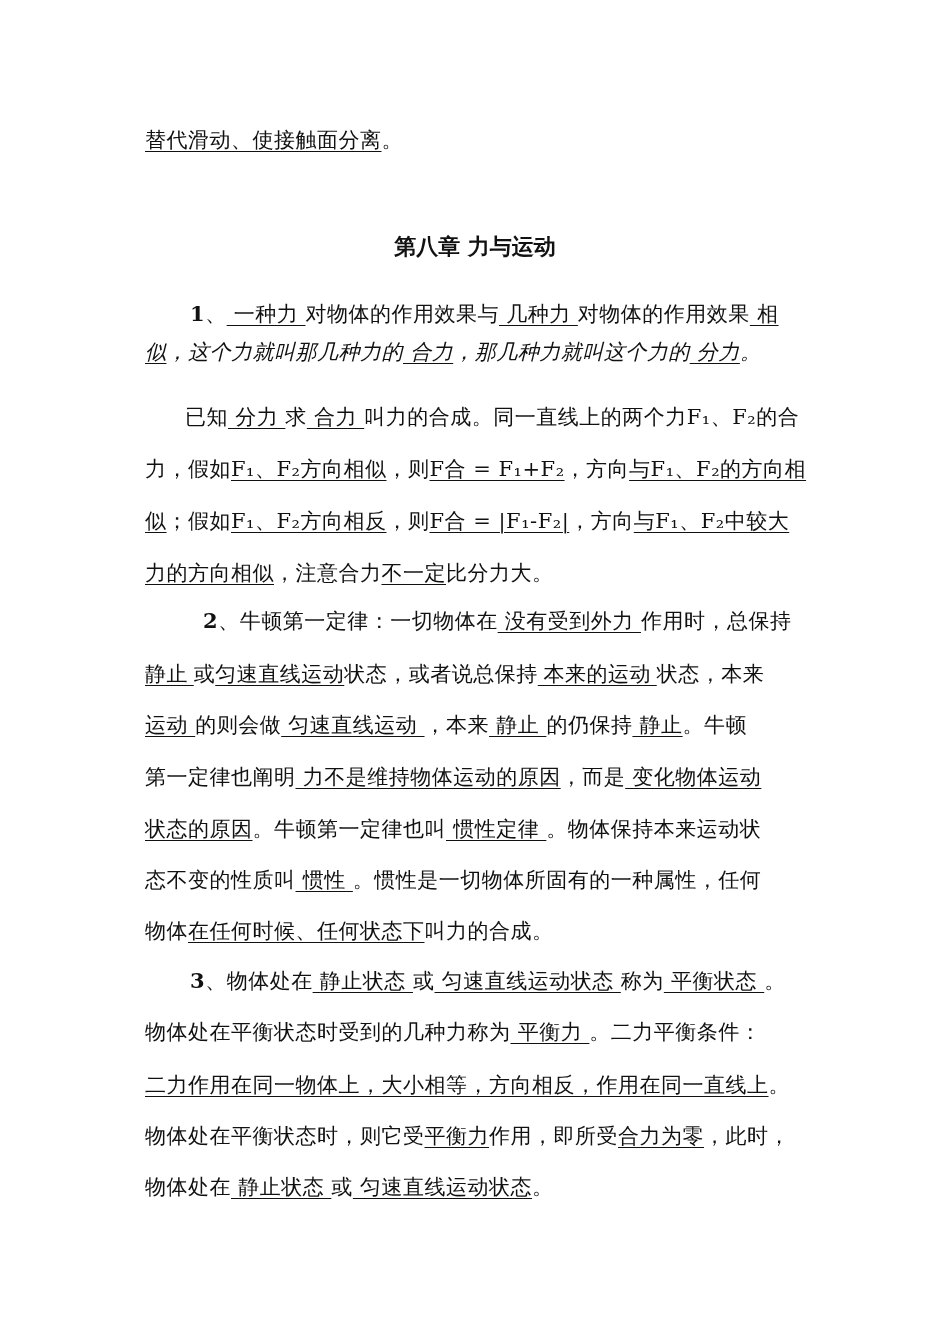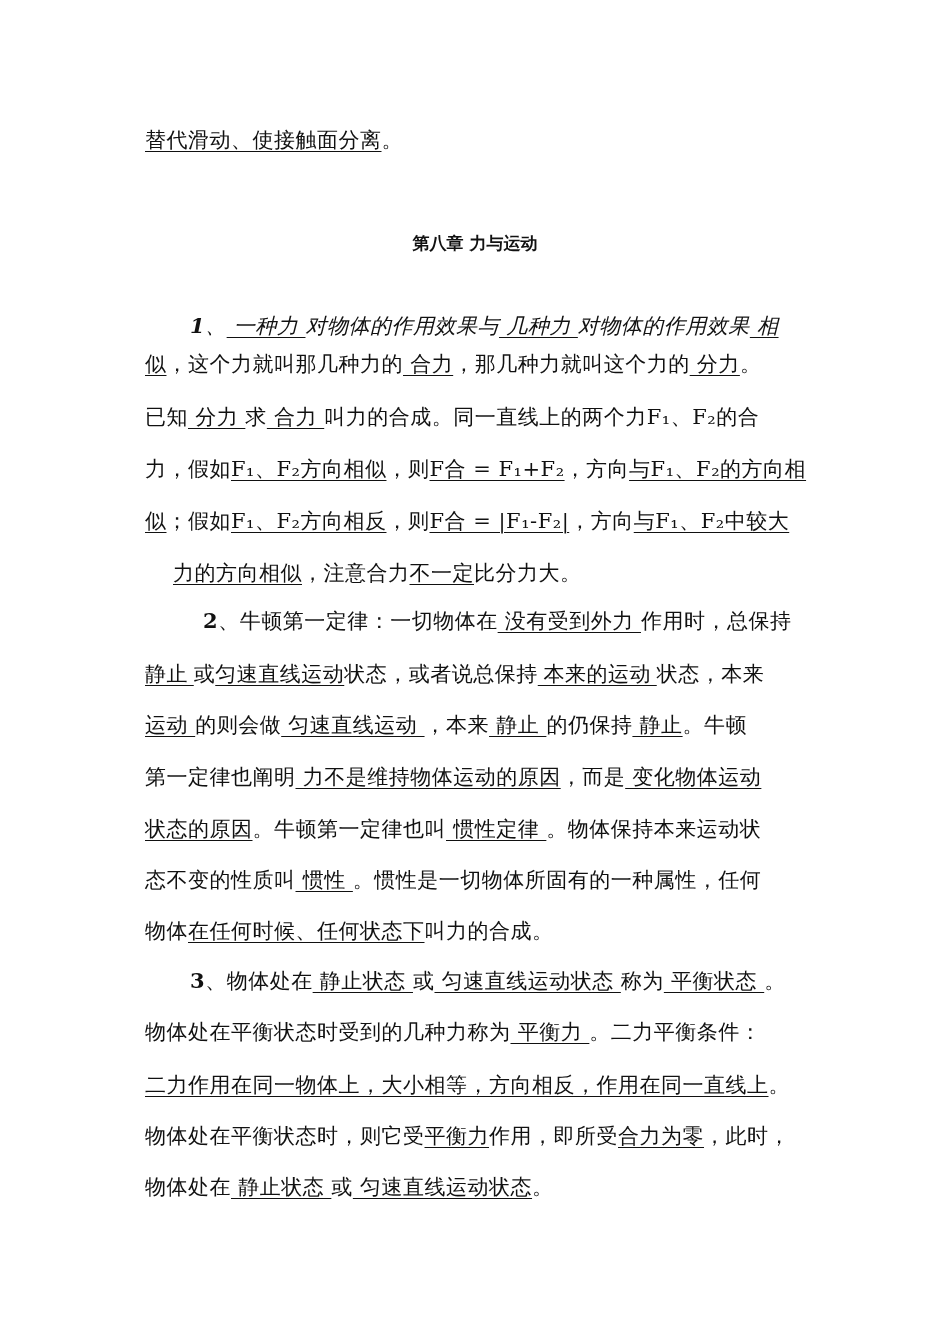--- a/index.html
+++ b/index.html
@@ -3,36 +3,36 @@
 <meta charset="utf-8">
 <style>
   html, body { margin: 0; padding: 0; background: #ffffff; }
   body { width: 950px; height: 1344px; position: relative; overflow: hidden;
          font-family: "DejaVu Serif", "Liberation Serif", serif; color: #111; }
   .page { position: absolute; left: 0; top: 0; width: 950px; height: 1148px; }
   .line { position: absolute; left: 145px; font-size: 21px; line-height: 28px; white-space: nowrap; letter-spacing: 0.5px; }
   .line.indent { left: 190px; }
   .u { text-decoration: underline; text-underline-offset: 4px; text-decoration-thickness: 1px; }
   .title { position: absolute; left: 0; width: 950px; top: 232px; text-align: center;
-           font-family: "DejaVu Sans", "Liberation Sans", sans-serif; font-weight: bold; font-size: 17px; }
+           font-family: "DejaVu Sans", "Liberation Sans", sans-serif; font-weight: bold; font-size: 22px; }
   .num { font-weight: bold; }
 </style>
 </head>
 <body>
 
 <div class="page">
   <div class="line" style="top:126px" id="cont"><span class="u">替代滑动、使接触面分离</span><span>。</span></div>
   <div class="title">第八章  力与运动</div>
   <div id="body">
-      <div class="line indent" style="top: 312px; font-style: italic;"><span class="num">1</span><span>、</span><span class="u"> 一种力 </span><span>对物体的作用效果与</span><span class="u"> 几种力 </span><span>对物体的作用效果</span><span class="u"> 相</span></div>
-      <div class="line" style="top: 350px;"><span class="u">似</span><span>，这个力就叫那几种力的</span><span class="u"> 合力</span><span>，那几种力就叫这个力的</span><span class="u"> 分力</span><span>。</span></div>
-      <div class="line" style="top: 403px;"><span>已知</span><span class="u"> 分力 </span><span>求</span><span class="u"> 合力 </span><span>叫力的合成。同一直线上的两个力F₁、F₂的合</span></div>
+      <div class="line indent" style="top: 300px;"><span class="num">1</span><span>、</span><span class="u"> 一种力 </span><span>对物体的作用效果与</span><span class="u"> 几种力 </span><span>对物体的作用效果</span><span class="u"> 相</span></div>
+      <div class="line" style="top: 338px; font-style: italic;"><span class="u">似</span><span>，这个力就叫那几种力的</span><span class="u"> 合力</span><span>，那几种力就叫这个力的</span><span class="u"> 分力</span><span>。</span></div>
+      <div class="line" style="top: 403px; margin-left: 40px;"><span>已知</span><span class="u"> 分力 </span><span>求</span><span class="u"> 合力 </span><span>叫力的合成。同一直线上的两个力F₁、F₂的合</span></div>
       <div class="line" style="top: 455px;"><span>力，假如</span><span class="u">F₁、F₂方向相似</span><span>，则</span><span class="u">F合 = F₁+F₂</span><span>，方向</span><span class="u">与F₁、F₂的方向相</span></div>
       <div class="line" style="top: 507px;"><span class="u">似</span><span>；假如</span><span class="u">F₁、F₂方向相反</span><span>，则</span><span class="u">F合 = |F₁-F₂|</span><span>，方向</span><span class="u">与F₁、F₂中较大</span></div>
-      <div class="line" style="top: 559px; margin-left: 28px;"><span class="u">力的方向相似</span><span>，注意合力</span><span class="u">不一定</span><span>比分力大。</span></div>
+      <div class="line" style="top: 559px;"><span class="u">力的方向相似</span><span>，注意合力</span><span class="u">不一定</span><span>比分力大。</span></div>
       <div class="line indent" style="top: 607px; margin-left: 13px;"><span class="num">2</span><span>、牛顿第一定律：一切物体在</span><span class="u"> 没有受到外力 </span><span>作用时，总保持</span></div>
       <div class="line" style="top: 660px; font-family: Liberation Serif, serif;"><span class="u">静止 </span><span>或</span><span class="u">匀速直线运动</span><span>状态，或者说总保持</span><span class="u"> 本来的运动 </span><span>状态，本来</span></div>
       <div class="line" style="top: 711px;"><span class="u">运动 </span><span>的则会做</span><span class="u"> 匀速直线运动 </span><span>，本来</span><span class="u"> 静止 </span><span>的仍保持</span><span class="u"> 静止</span><span>。牛顿</span></div>
       <div class="line" style="top: 763px;"><span>第一定律也阐明</span><span class="u"> 力不是维持物体运动的原因</span><span>，而是</span><span class="u"> 变化物体运动</span></div>
       <div class="line" style="top: 815px;"><span class="u">状态的原因</span><span>。牛顿第一定律也叫</span><span class="u"> 惯性定律 </span><span>。物体保持本来运动状</span></div>
       <div class="line" style="top: 866px;"><span>态不变的性质叫</span><span class="u"> 惯性 </span><span>。惯性是一切物体所固有的一种属性，任何</span></div>
       <div class="line" style="top: 917px;"><span>物体</span><span class="u">在任何时候、任何状态下</span><span>叫力的合成。</span></div>
       <div class="line indent" style="top: 967px;"><span class="num">3</span><span>、物体处在</span><span class="u"> 静止状态 </span><span>或</span><span class="u"> 匀速直线运动状态 </span><span>称为</span><span class="u"> 平衡状态 </span><span>。</span></div>
       <div class="line" style="top: 1018px;"><span>物体处在平衡状态时受到的几种力称为</span><span class="u"> 平衡力 </span><span>。二力平衡条件：</span></div>
       <div class="line" style="top: 1071px;"><span class="u">二力作用在同一物体上，大小相等，方向相反，作用在同一直线上</span><span>。</span></div>

